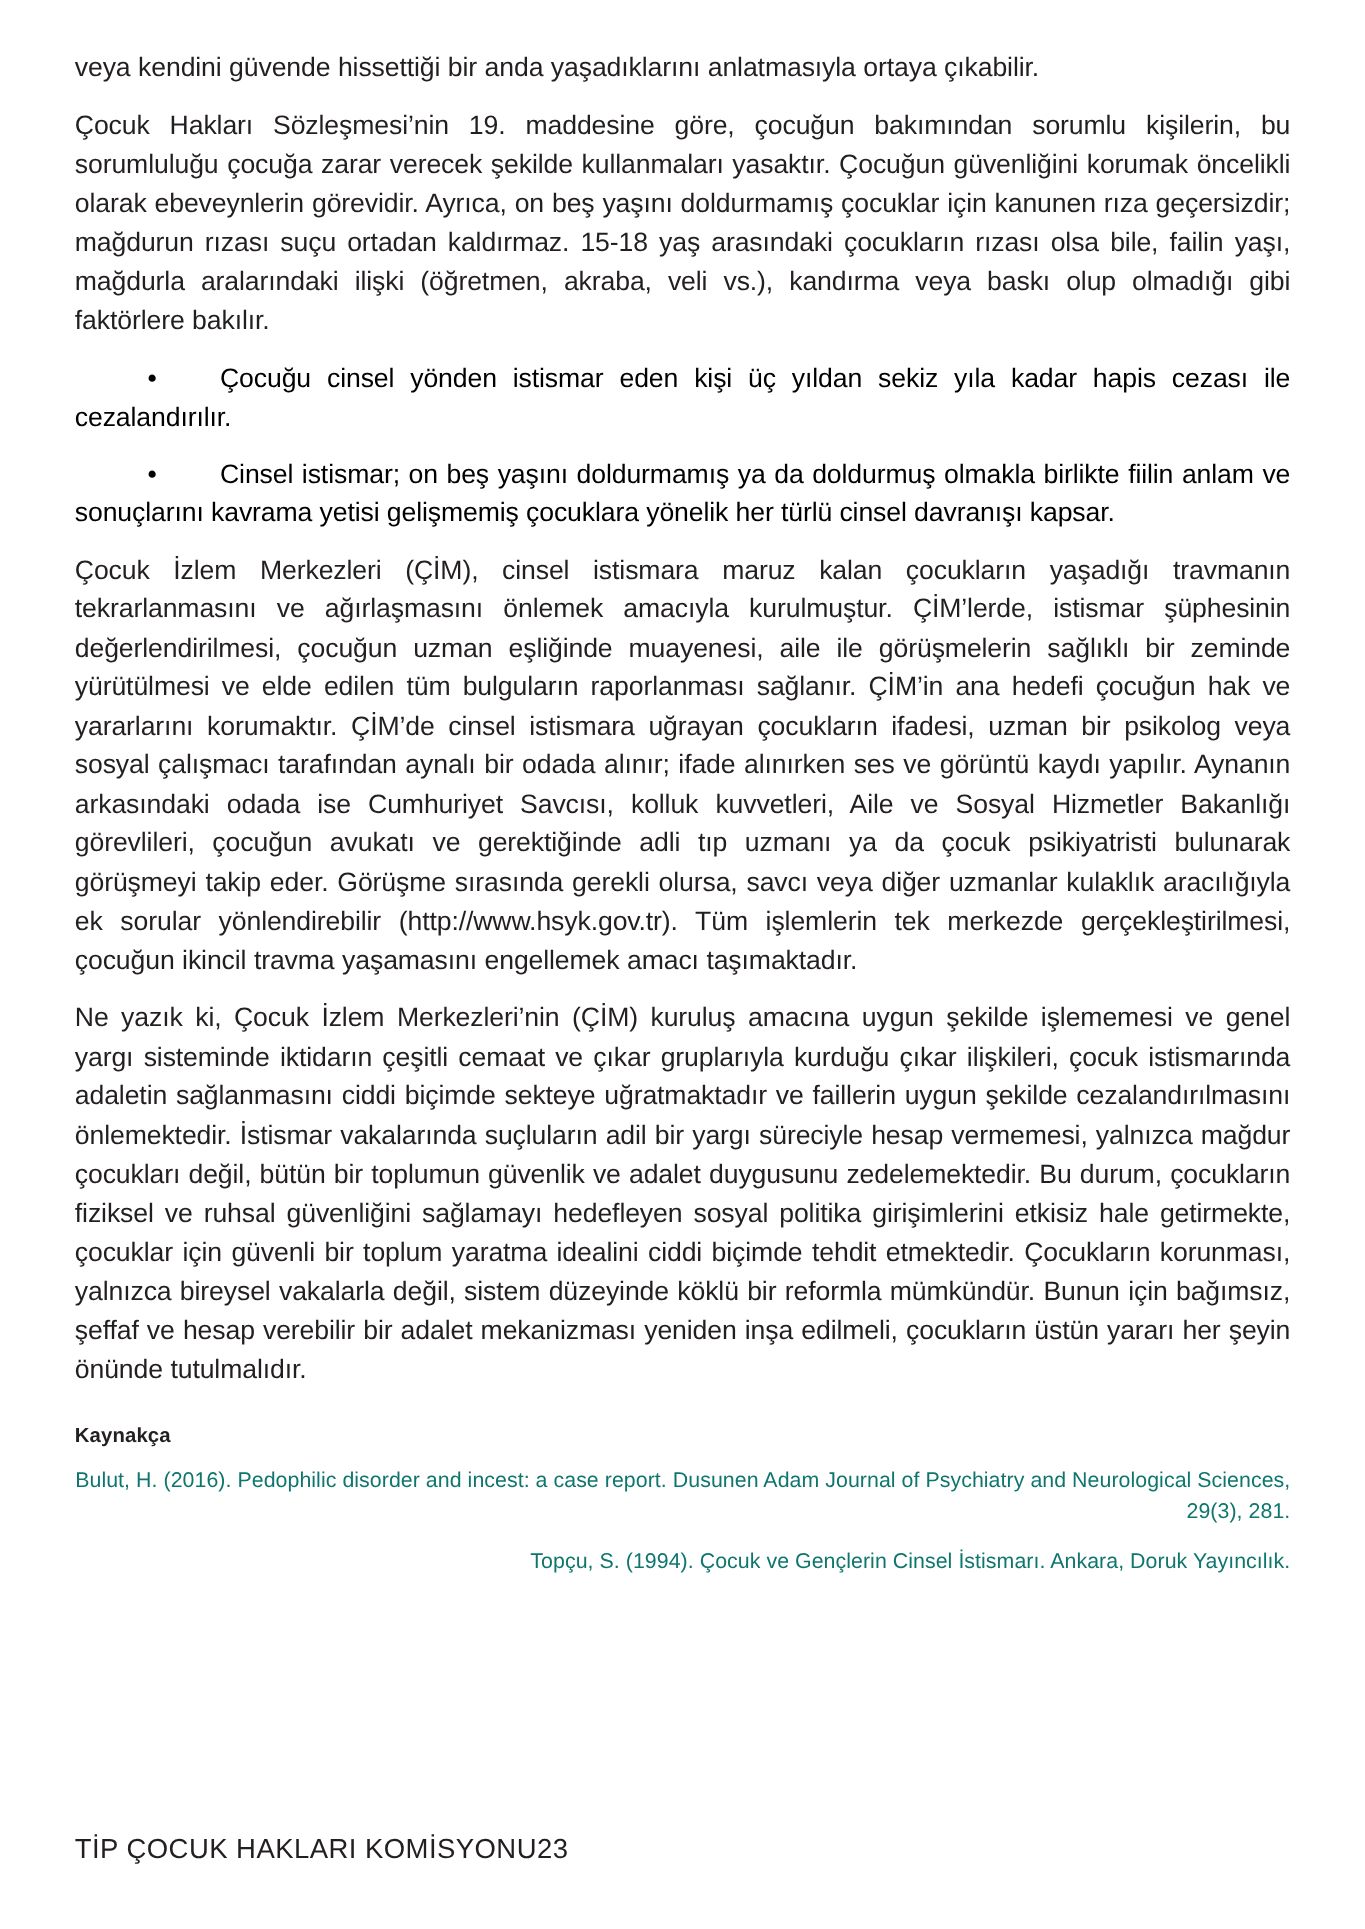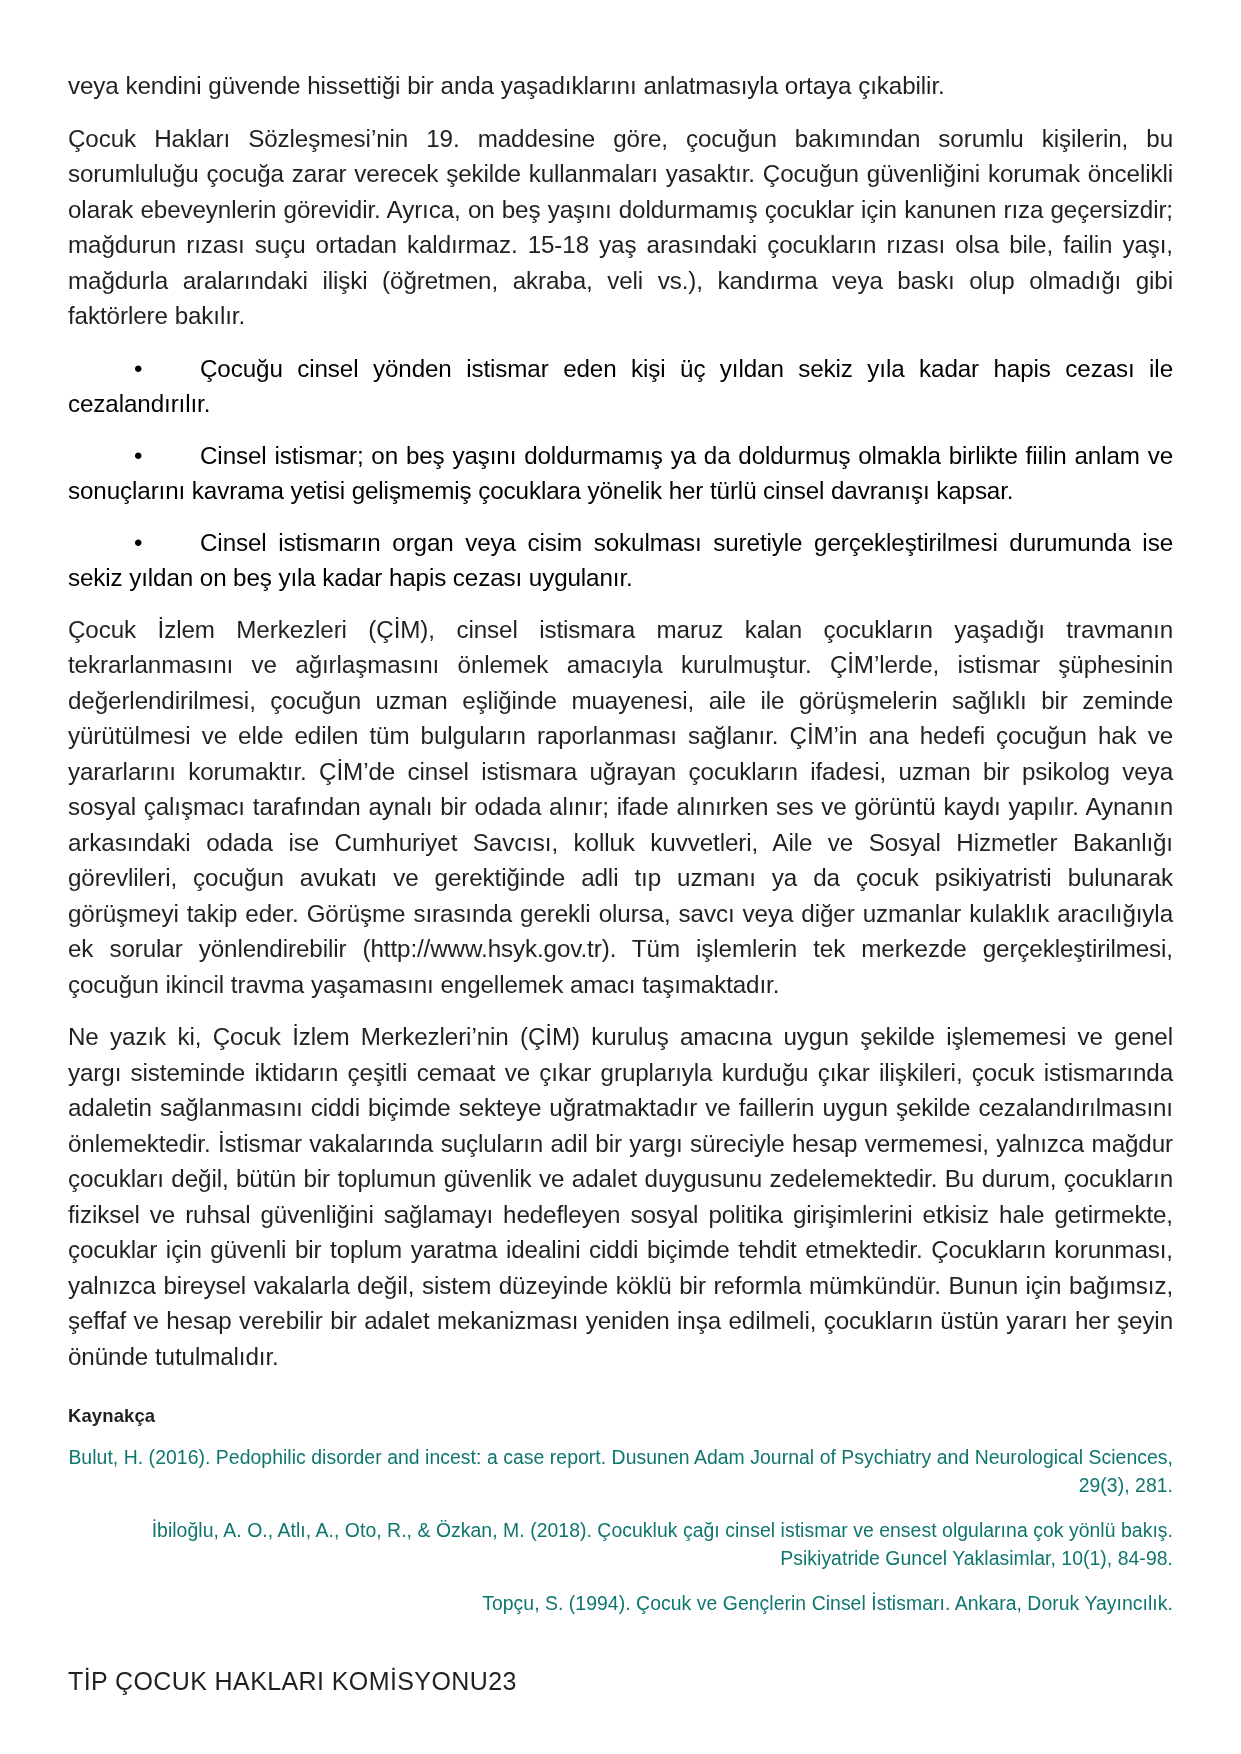--- a/index.html
+++ b/index.html
@@ -11,21 +11,21 @@
   body {
     font-family: "Liberation Sans", "DejaVu Sans", sans-serif;
     color: #231f20;
   }
   .page {
     position: relative;
     width: 1241px;
     height: 1754px;
     background: #ffffff;
     box-sizing: border-box;
-    padding: 68px 68px 0 68px;
+    padding: 44px 68px 0 68px;
     overflow: hidden;
   }
   .content {
     width: 1105px;
   }
   
   .para {
     font-size: 24.2px;
     line-height: 35.5px;
     text-align: justify;
@@ -99,32 +99,28 @@
 
 
     <p class="bullet-item">
       <span class="b-indent"></span><span class="b-dot">•</span><span>Çocuğu cinsel yönden istismar eden kişi üç yıldan sekiz yıla kadar hapis cezası ile cezalandırılır.</span>
     </p>
 
     <p class="bullet-item">
       <span class="b-indent"></span><span class="b-dot">•</span><span>Cinsel istismar; on beş yaşını doldurmamış ya da doldurmuş olmakla birlikte fiilin anlam ve sonuçlarını kavrama yetisi gelişmemiş çocuklara yönelik her türlü cinsel davranışı kapsar.</span>
     </p>
 
-    <p class="bullet-item">
-      <span class="b-indent"></span><span class="b-dot">•</span><span>Cinsel istismarın organ veya cisim sokulması suretiyle gerçekleştirilmesi durumunda ise sekiz yıldan on beş yıla kadar hapis cezası uygulanır.</span>
-    </p>
 
     <p class="para">Çocuk İzlem Merkezleri (ÇİM), cinsel istismara maruz kalan çocukların yaşadığı travmanın tekrarlanmasını ve ağırlaşmasını önlemek amacıyla kurulmuştur. ÇİM’lerde, istismar şüphesinin değerlendirilmesi, çocuğun uzman eşliğinde muayenesi, aile ile görüşmelerin sağlıklı bir zeminde yürütülmesi ve elde edilen tüm bulguların raporlanması sağlanır. ÇİM’in ana hedefi çocuğun hak ve yararlarını korumaktır. ÇİM’de cinsel istismara uğrayan çocukların ifadesi, uzman bir psikolog veya sosyal çalışmacı tarafından aynalı bir odada alınır; ifade alınırken ses ve görüntü kaydı yapılır. Aynanın arkasındaki odada ise Cumhuriyet Savcısı, kolluk kuvvetleri, Aile ve Sosyal Hizmetler Bakanlığı görevlileri, çocuğun avukatı ve gerektiğinde adli tıp uzmanı ya da çocuk psikiyatristi bulunarak görüşmeyi takip eder. Görüşme sırasında gerekli olursa, savcı veya diğer uzmanlar kulaklık aracılığıyla ek sorular yönlendirebilir (http://www.hsyk.gov.tr).  Tüm işlemlerin tek merkezde gerçekleştirilmesi, çocuğun ikincil travma yaşamasını engellemek amacı taşımaktadır.</p>
 
     <p class="para">Ne yazık ki, Çocuk İzlem Merkezleri’nin (ÇİM) kuruluş amacına uygun şekilde işlememesi ve genel yargı sisteminde iktidarın çeşitli cemaat ve çıkar gruplarıyla kurduğu çıkar ilişkileri, çocuk istismarında adaletin sağlanmasını ciddi biçimde sekteye uğratmaktadır ve faillerin uygun şekilde cezalandırılmasını önlemektedir. İstismar vakalarında suçluların adil bir yargı süreciyle hesap vermemesi, yalnızca mağdur çocukları değil, bütün bir toplumun güvenlik ve adalet duygusunu zedelemektedir. Bu durum, çocukların fiziksel ve ruhsal güvenliğini sağlamayı hedefleyen sosyal politika girişimlerini etkisiz hale getirmekte, çocuklar için güvenli bir toplum yaratma idealini ciddi biçimde tehdit etmektedir. Çocukların korunması, yalnızca bireysel vakalarla değil, sistem düzeyinde köklü bir reformla mümkündür. Bunun için bağımsız, şeffaf ve hesap verebilir bir adalet mekanizması yeniden inşa edilmeli, çocukların üstün yararı her şeyin önünde tutulmalıdır.</p>
 
     <h2 class="refs-heading">Kaynakça</h2>
 
     <p class="ref">Bulut, H. (2016). Pedophilic disorder and incest: a case report. Dusunen Adam Journal of Psychiatry and Neurological Sciences, 29(3), 281.</p>
-    <p class="ref">İbiloğlu, A. O., Atlı, A., Oto, R., &amp; Özkan, M. (2018). Çocukluk çağı cinsel istismar ve ensest olgularına çok yönlü bakış. Psikiyatride Guncel Yaklasimlar, 10(1), 84-98.</p>
     <p class="ref">Topçu, S. (1994). Çocuk ve Gençlerin Cinsel İstismarı. Ankara, Doruk Yayıncılık.</p>
 
   </div>
 
   <div class="footer">
     <span class="footer-title">TİP ÇOCUK HAKLARI KOMİSYONU</span>
     <span class="footer-page">23</span>
   </div>
 </div>
 

